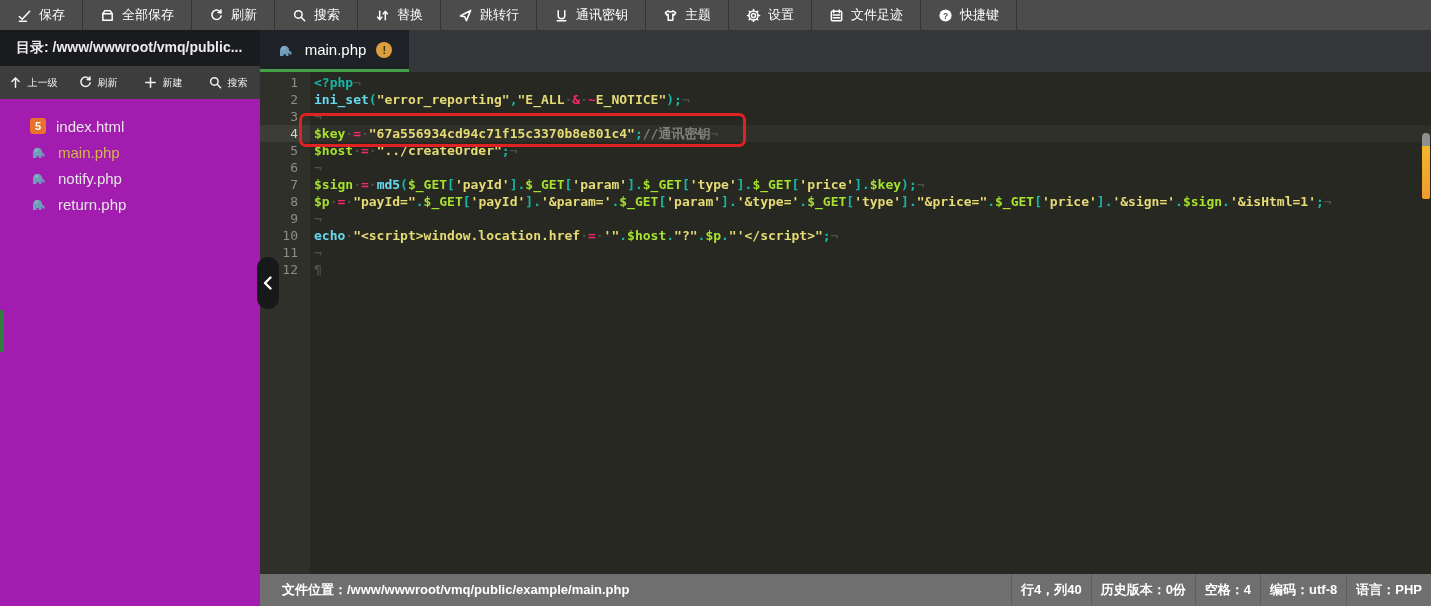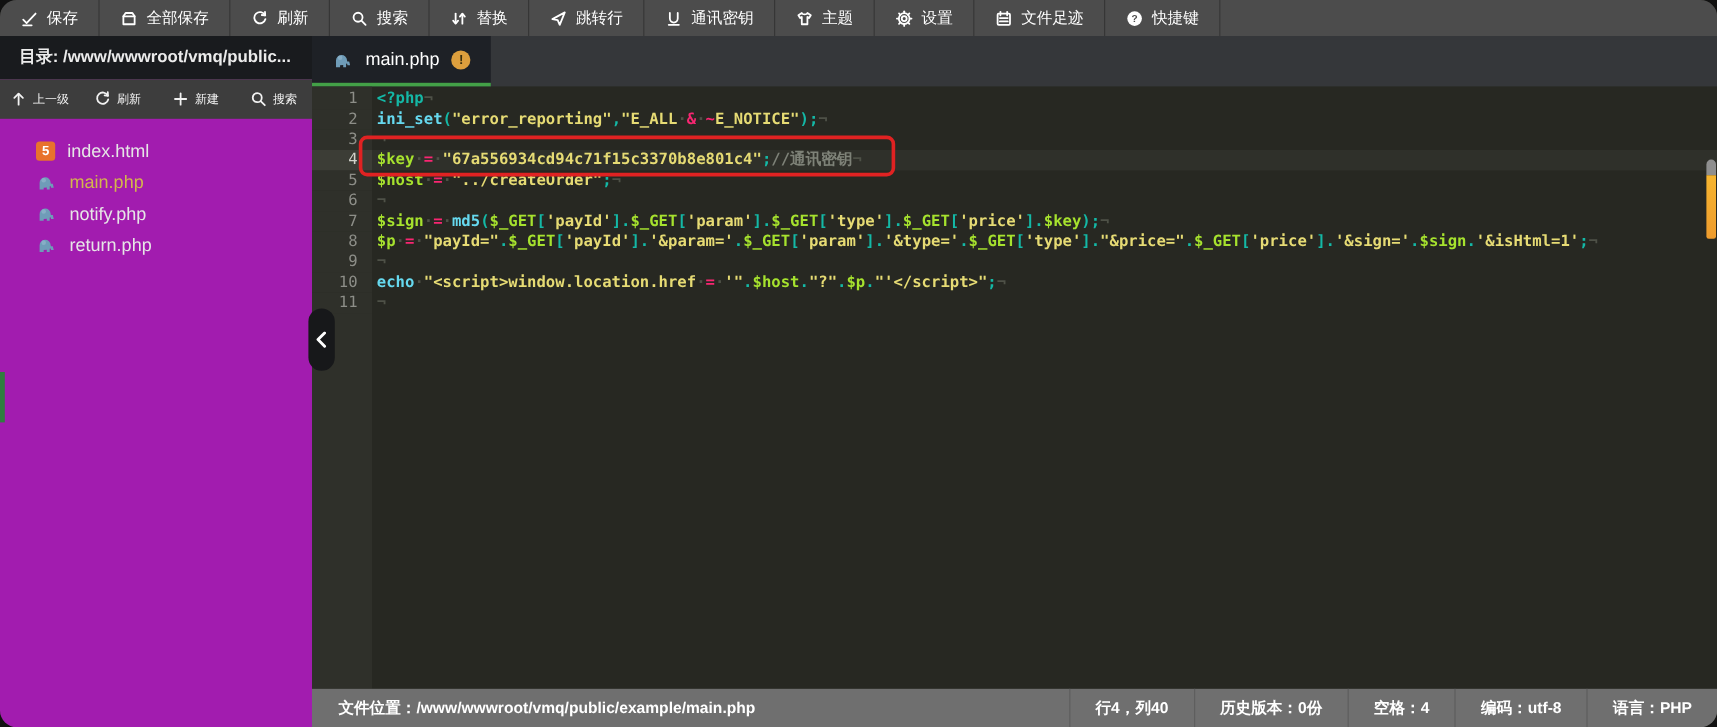--- a/index.html
+++ b/index.html
@@ -1,17 +1,17 @@
 <!DOCTYPE html>
 <html><head>
 <meta charset="utf-8">
 <style>
   * { margin:0; padding:0; box-sizing:border-box; }
   body { background:#111; font-family:"Liberation Sans","DejaVu Sans",sans-serif; }
-  .app { position:relative; width:1431px; height:606px; overflow:hidden; background:#272822;border-radius:14px; }
+  .app { position:relative; width:1431px; height:606px; overflow:hidden; background:#272822; }
 
   
   .toolbar { position:absolute; left:0; top:0; width:1431px; height:30px;
     background:#4c4c4c; display:flex; align-items:stretch; color:#fff; }
   .tb-item { display:flex; align-items:center; gap:7px; padding:0 17px; font-size:13px;
     border-right:1px solid rgba(0,0,0,.28); cursor:pointer; white-space:nowrap; }
   .icon { display:inline-flex; align-items:center; justify-content:center; }
   .icon svg { display:block; }
 
   
@@ -60,21 +60,21 @@
     justify-content:center; color:#fff; cursor:pointer; }
   .scroll-marker { position:absolute; right:1px; top:133px; width:8px; }
   .scroll-cap { height:13px; background:#8f8f8f; border-radius:4px 4px 0 0; }
   .scroll-orange { height:53px; background:linear-gradient(#f6b52f,#ee9b2d); border-radius:0 0 2px 2px; }
 
   
   .statusbar { position:absolute; left:260px; top:574px; width:1171px; height:32px;
     background:#6f6f6f; color:#fff; display:flex; align-items:center; font-size:13px; font-weight:bold; }
   .status-loc { flex:1; padding-left:22px; white-space:nowrap; overflow:hidden; }
   .status-items { display:flex; height:100%; align-items:stretch; }
-  .status-item { display:flex; align-items:center; padding:0 21px; border-left:1px solid #5e5e5e;
+  .status-item { display:flex; align-items:center; padding:0 9px; border-left:1px solid #5e5e5e;
     white-space:nowrap; }
 </style>
 </head>
 <body>
 
 <div class="app">
 
   <div class="toolbar" id="toolbar">
       <div class="tb-item">
         <span class="icon">
@@ -315,20 +315,24 @@
           <div class="codeline"><span class="t-eol">¬</span></div>
         </div>
         <div class="code-row">
           <div class="ln">10</div>
           <div class="codeline"><span class="t-fn">echo</span><span class="t-sp">·</span><span class="t-str">"&lt;script&gt;window.location.href</span><span class="t-sp">·</span><span class="t-op">=</span><span class="t-sp">·</span><span class="t-str">'"</span><span class="t-plain">.</span><span class="t-var">$host</span><span class="t-plain">.</span><span class="t-str">"?"</span><span class="t-plain">.</span><span class="t-var">$p</span><span class="t-plain">.</span><span class="t-str">"'&lt;/script&gt;"</span><span class="t-plain">;</span><span class="t-eol">¬</span></div>
         </div>
         <div class="code-row">
           <div class="ln">11</div>
           <div class="codeline"><span class="t-eol">¬</span></div>
         </div>
+        <div class="code-row">
+          <div class="ln">12</div>
+          <div class="codeline"><span class="t-eol">¶</span></div>
+        </div>
       </div>
   </div>
 
   <div class="annotation-box"></div>
 
   <div class="collapse-handle">
     <span class="icon" id="collapse-chevron">
         <svg width="12" height="14" viewBox="0 0 12 14" fill="none" stroke="#fff" stroke-width="2.4" stroke-linecap="round" stroke-linejoin="round">
           <polyline points="8.5,1.5 3,7 8.5,12.5"></polyline>
         </svg>

